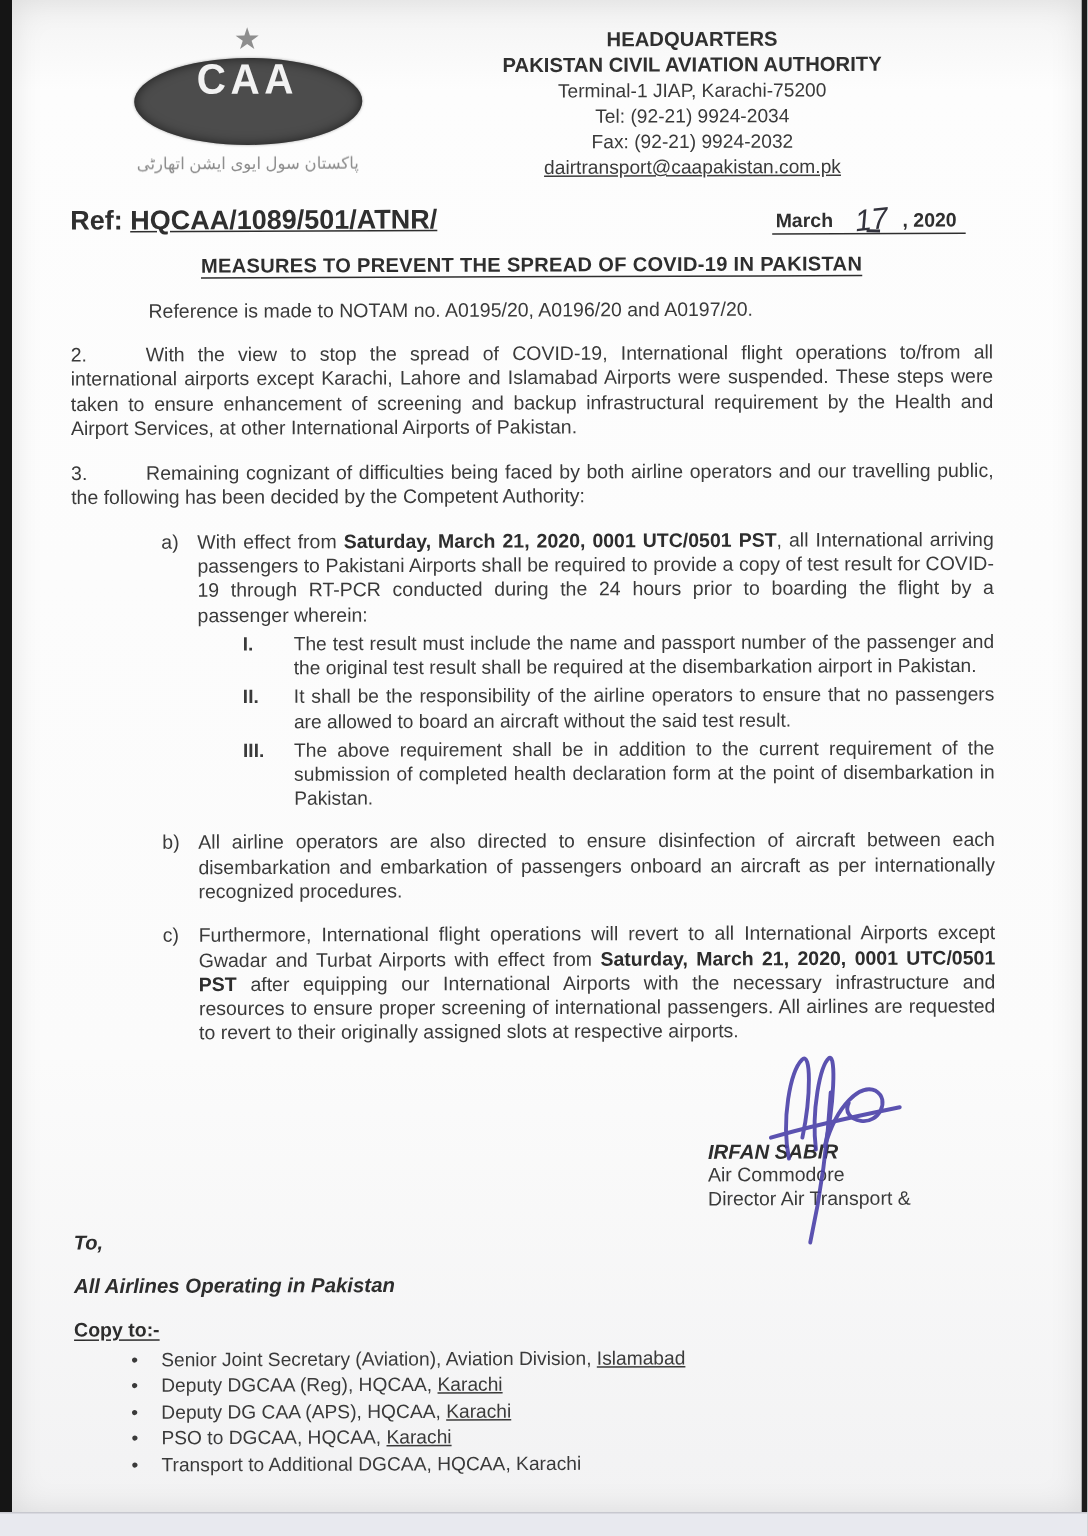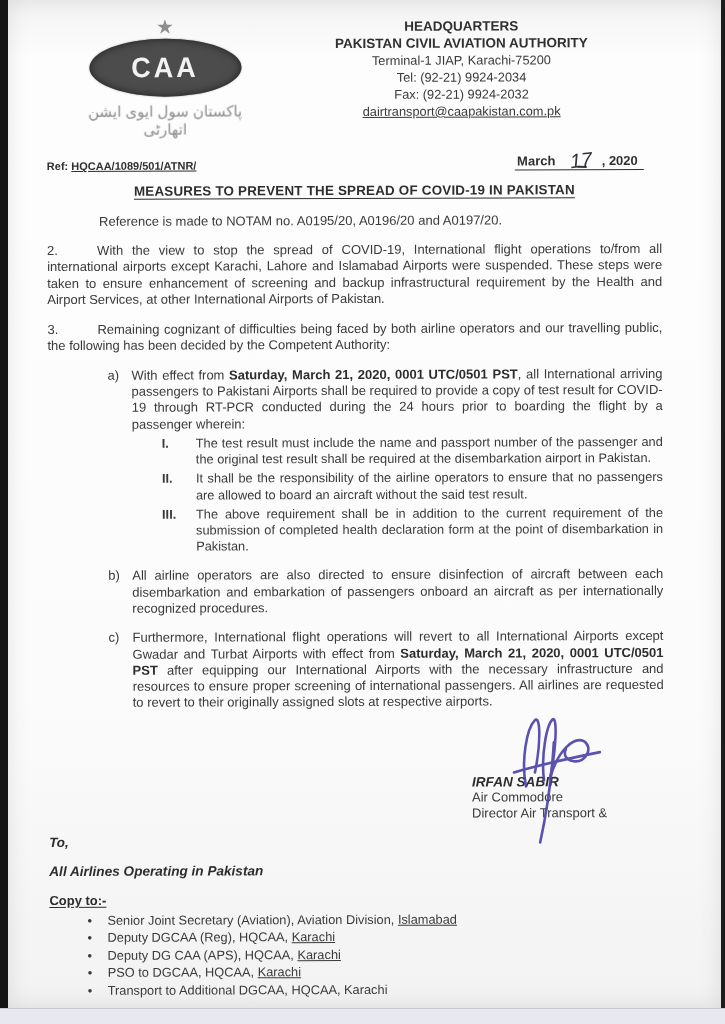--- a/index.html
+++ b/index.html
@@ -19,35 +19,35 @@
     padding:12px 58px 0 40px;
   }
   .tilt{ transform:rotate(-0.2deg); }
 
   
   .hdr{ display:flex; align-items:flex-start; }
   .logo{ width:215px; padding-left:22px; padding-top:4px; text-align:center; }
   .logo-star{ display:block; font-size:20px; color:#8e8e8e; line-height:20px; margin-bottom:2px; }
   .logo-oval{
     width:152px; height:58px; margin:0 auto; background:#4c4c4c; border-radius:50%;
-    display:flex; align-items:center; justify-content:center;
+    display:flex; justify-content:center;
     box-shadow:inset 0 0 8px rgba(0,0,0,.6), 0 0 2px rgba(0,0,0,.35);
   }
   .logo-oval span{ color:#f2f2f2; font-weight:bold; font-size:27px; letter-spacing:3px; transform:scaleY(1.05); }
-  .logo-urdu{ display:block; margin-top:6px; font-size:15px; color:#8a8a8a; letter-spacing:1px; filter:blur(.3px); }
+  .logo-urdu{ display:block; margin-top:6px; font-size:11px; color:#8a8a8a; letter-spacing:1px; filter:blur(.3px); }
 
   .hdr-text{ flex:1; text-align:center; padding-top:6px; line-height:17px; }
   .hdr-hq{ font-weight:bold; font-size:13.5px; color:#303030; }
   .hdr-org{ font-weight:bold; font-size:13.5px; color:#303030; }
   .hdr-line{ font-size:12.8px; }
   .hdr-email{ font-size:12.8px; text-decoration:underline; }
 
   
   .refrow{ display:flex; justify-content:space-between; margin-top:16px; align-items:flex-end; }
-  .ref{ font-weight:bold; font-size:11px; color:#2f2f2f; }
+  .ref{ font-weight:bold; font-size:18px; color:#2f2f2f; }
   .ref .u{ text-decoration:underline; }
   .daterow{ font-weight:bold; font-size:13px; color:#2f2f2f; border-bottom:1.5px solid #2f2f2f; padding:0 6px 1px 2px; margin-right:18px; }
   .hand-day{
     display:inline-block; position:relative; font-size:20px; line-height:10px;
     font-style:italic; color:#33333d; transform:rotate(-6deg) translateY(2px);
     padding:0 10px 0 14px; font-weight:normal;
   }
   .hand-day::after{ 
     content:""; position:absolute; left:21px; top:11px; width:9px; height:1.6px;
     background:#33333d; transform:rotate(8deg);

